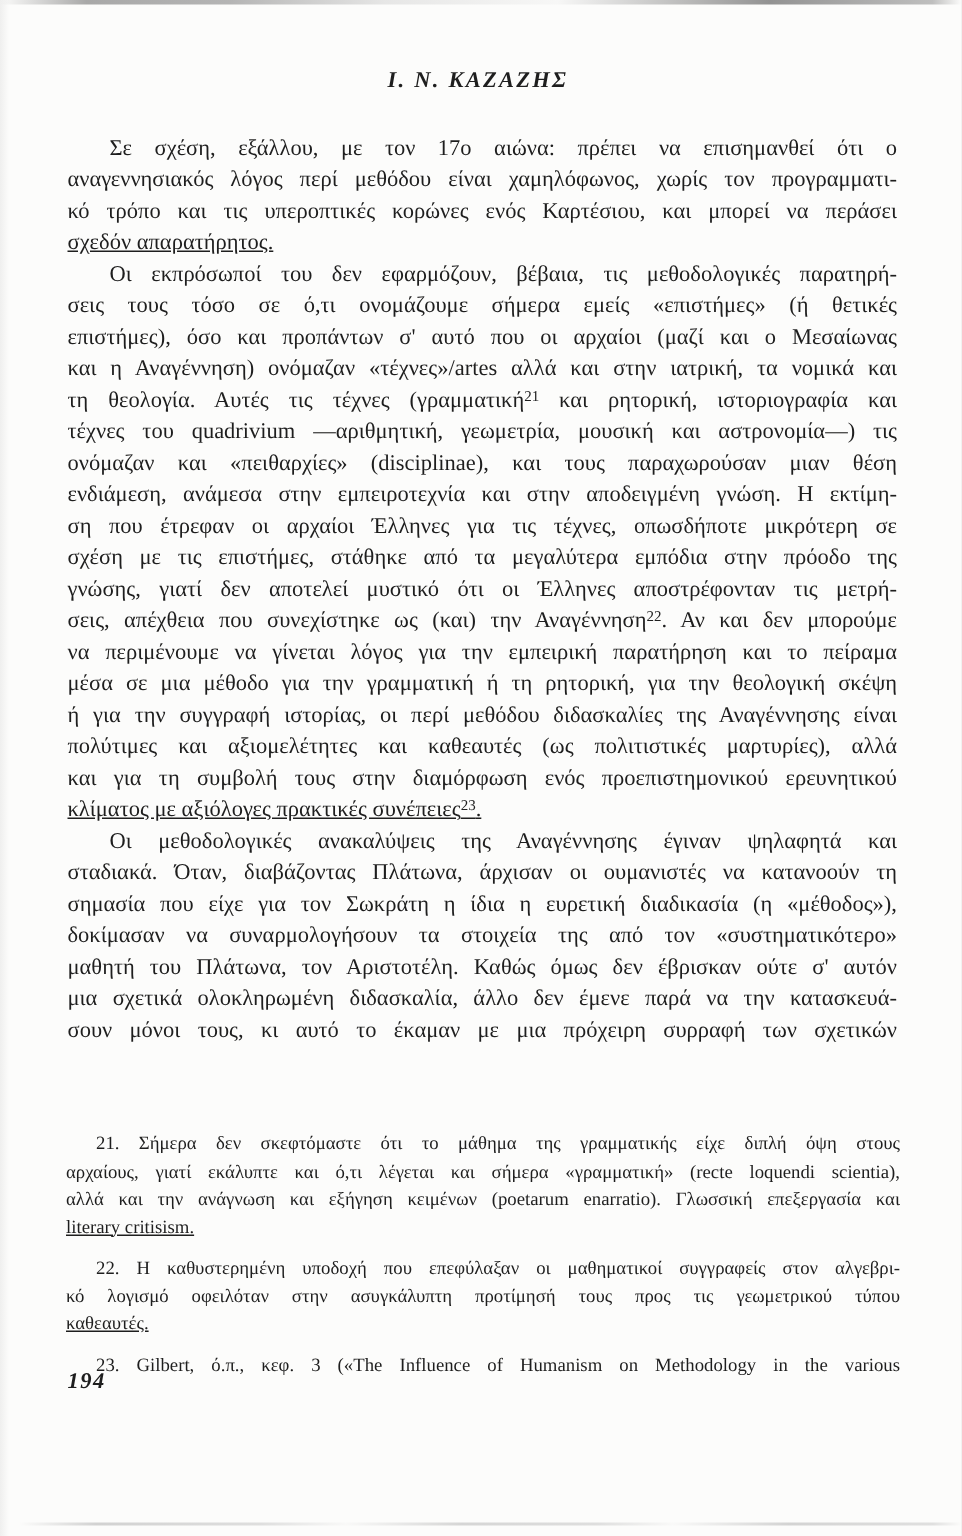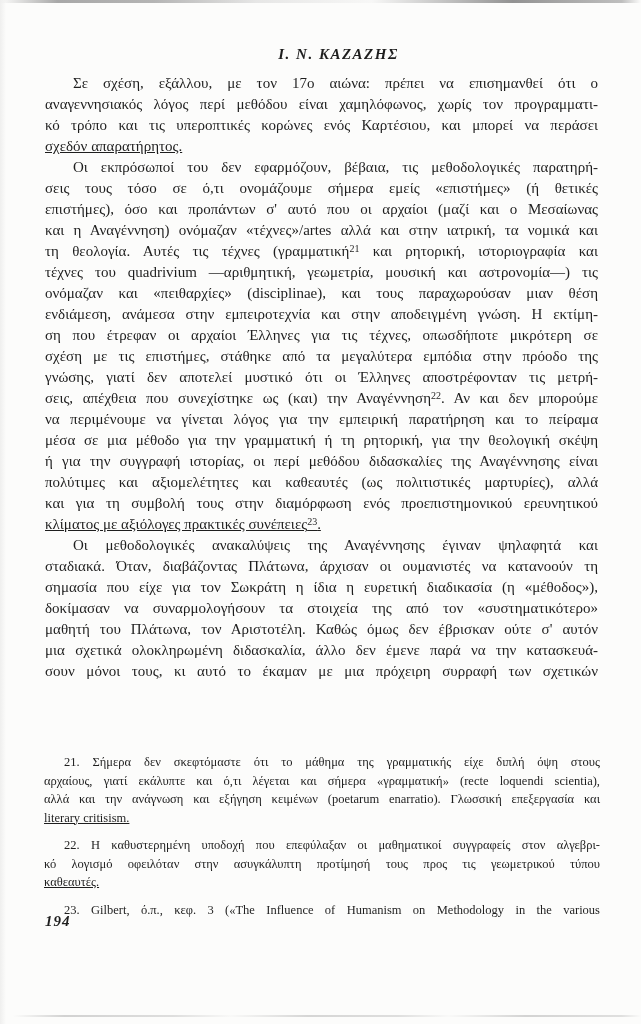--- a/index.html
+++ b/index.html
@@ -25,27 +25,27 @@
       rgba(170,170,170,0) 2%, rgba(175,175,175,.55) 10%, rgba(185,185,185,.45) 27%,
       rgba(220,220,220,.1) 36%, rgba(175,175,175,.5) 48%, rgba(185,185,185,.45) 62%,
       rgba(225,225,225,.1) 70%, rgba(170,170,170,.5) 82%, rgba(180,180,180,.4) 97%,
       rgba(180,180,180,0) 100%);
   }
   .edge-left {
     position: absolute; top: 0; left: 0; width: 6px; height: 1024px;
     background: linear-gradient(90deg, rgba(200,200,200,.25), rgba(200,200,200,0));
   }
   .running-head {
-    position: absolute; top: 46px; left: 62px; width: 553px;
+    position: absolute; top: 46px; left: 42px; width: 553px;
     text-align: center;
     font-size: 15px; font-weight: bold; font-style: italic;
     letter-spacing: 1.5px;
   }
   .body-text {
-    position: absolute; top: 73px; left: 45px; width: 553px;
+    position: absolute; top: 89px; left: 45px; width: 553px;
     font-size: 15px;
   }
   .body-text .line { line-height: 21px; }
   .footnotes {
     position: absolute; top: 744px; left: 44px; width: 556px;
     font-size: 12.5px;
   }
   .footnotes .line { line-height: 18.5px; }
   .line {
     text-align: justify;

